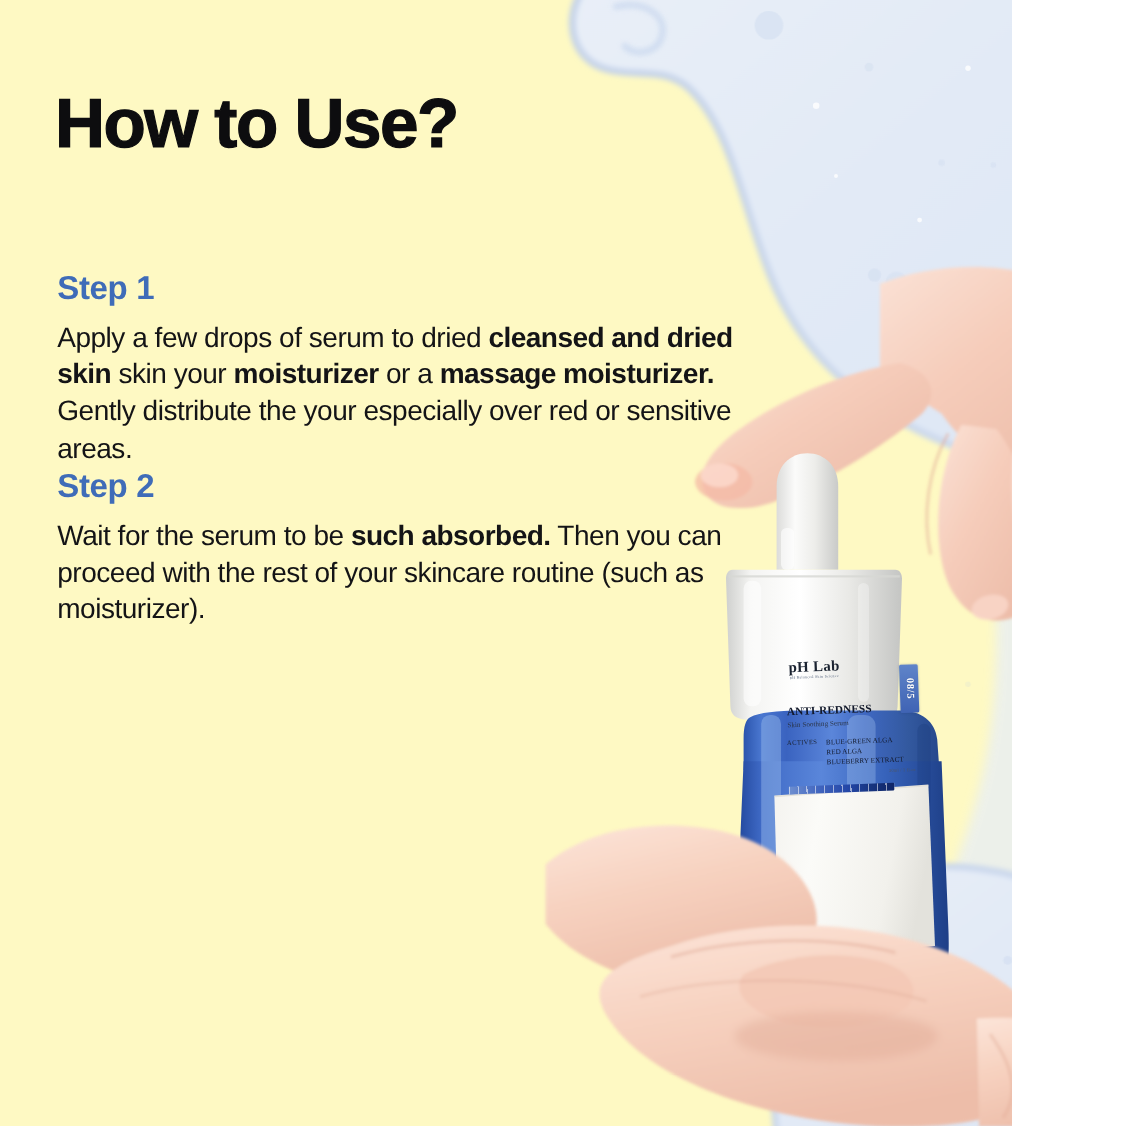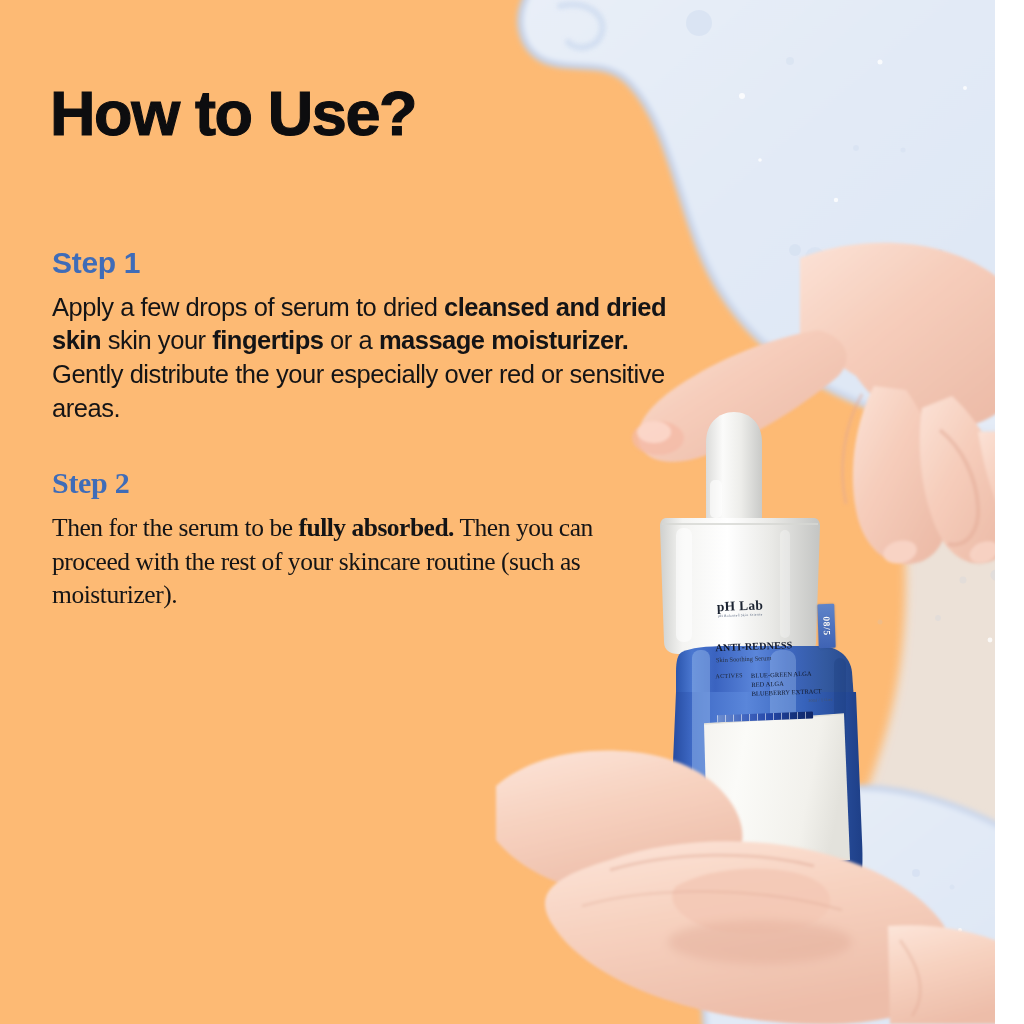--- a/index.html
+++ b/index.html
@@ -3,41 +3,41 @@
 <meta charset="utf-8">
 <style>
   html,body{margin:0;padding:0;}
   body{
     width:1024px;height:1024px;
     background:#ffffff;
     font-family:"Liberation Sans", sans-serif;
     overflow:hidden;
     position:relative;
   }
-  .stage{position:relative;width:995px;height:1024px;overflow:hidden;background:#fdba74;}
+  .stage{position:relative;width:920px;height:1024px;overflow:hidden;background:#fef9c3;}
 
   
   .gel-layer{position:absolute;inset:0;overflow:hidden;pointer-events:none;}
   .gel-svg{position:absolute;top:0;left:0;width:1024px;height:1024px;}
 
   
   .page-title{
     position:absolute;left:50px;top:38px;
     font-size:63px;line-height:1.05;
     font-weight:bold;color:#0d0d0f;
     letter-spacing:-1.4px;
     font-family:"Liberation Sans", sans-serif;
     -webkit-text-stroke:1.1px #0d0d0f;
     white-space:nowrap;
   }
 
   
   .steps{position:absolute;left:52px;top:246px;width:620px;}
-  .step-block{margin-bottom:40px;}
-  .step-block:last-child{margin-bottom:0;font-family:Liberation Serif, serif;}
+  .step-block{}
+  .step-block:last-child{margin-bottom:0;}
   .step-heading{
     font-size:30px;font-weight:bold;color:#3f6cb8;
     letter-spacing:-0.3px;margin:0 0 10px 0;line-height:1.15;
   }
   .step-body{
     font-size:25.5px;line-height:1.33;color:#141416;
     letter-spacing:-0.45px;margin:0;
     font-weight:normal;
   }
   .step-body b{font-weight:bold;letter-spacing:-0.5px;}
@@ -220,28 +220,28 @@
     </svg>
   </div>
 
   <h1 class="page-title">How to Use?</h1>
 
   <div class="steps">
 
     <div class="step-block">
       <div class="step-heading">Step 1</div>
       <p class="step-body">
-        <span>Apply a few drops of serum to dried </span><b>cleansed and dried skin</b><span> skin your </span><b>fingertips</b><span> or a </span><b>massage moisturizer.</b><span> Gently distribute the your especially over red or sensitive areas.</span>
+        <span>Apply a few drops of serum to dried </span><b>cleansed and dried skin</b><span> skin your </span><b>moisturizer</b><span> or a </span><b>massage moisturizer.</b><span> Gently distribute the your especially over red or sensitive areas.</span>
       </p>
     </div>
 
     <div class="step-block">
       <div class="step-heading">Step 2</div>
       <p class="step-body">
-        <span>Then for the serum to be </span><b>fully absorbed.</b><span> Then you can proceed with the rest of your skincare routine (such as moisturizer).</span>
+        <span>Wait for the serum to be </span><b>such absorbed.</b><span> Then you can proceed with the rest of your skincare routine (such as moisturizer).</span>
       </p>
     </div>
 
   </div>
 
   <div class="product-photo">
     <svg class="product-svg" viewBox="0 0 554 844" xmlns="http://www.w3.org/2000/svg">
       <defs>
         <linearGradient id="skinTop" x1="0" y1="0" x2="1" y2="1">
           <stop offset="0%" stop-color="#fbe2d6"></stop>

